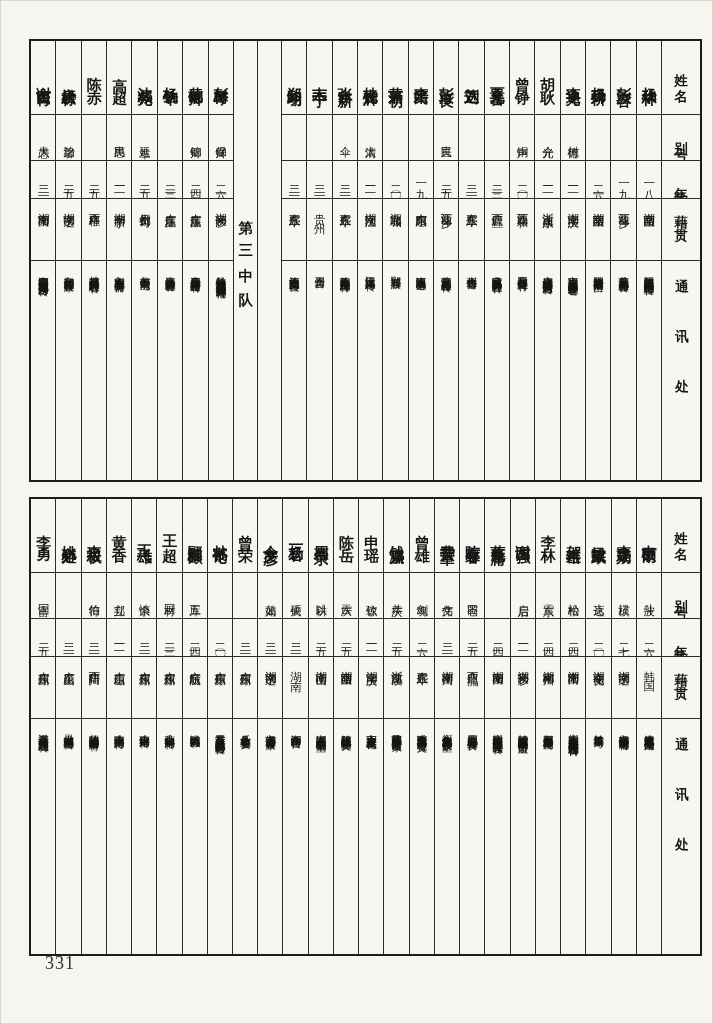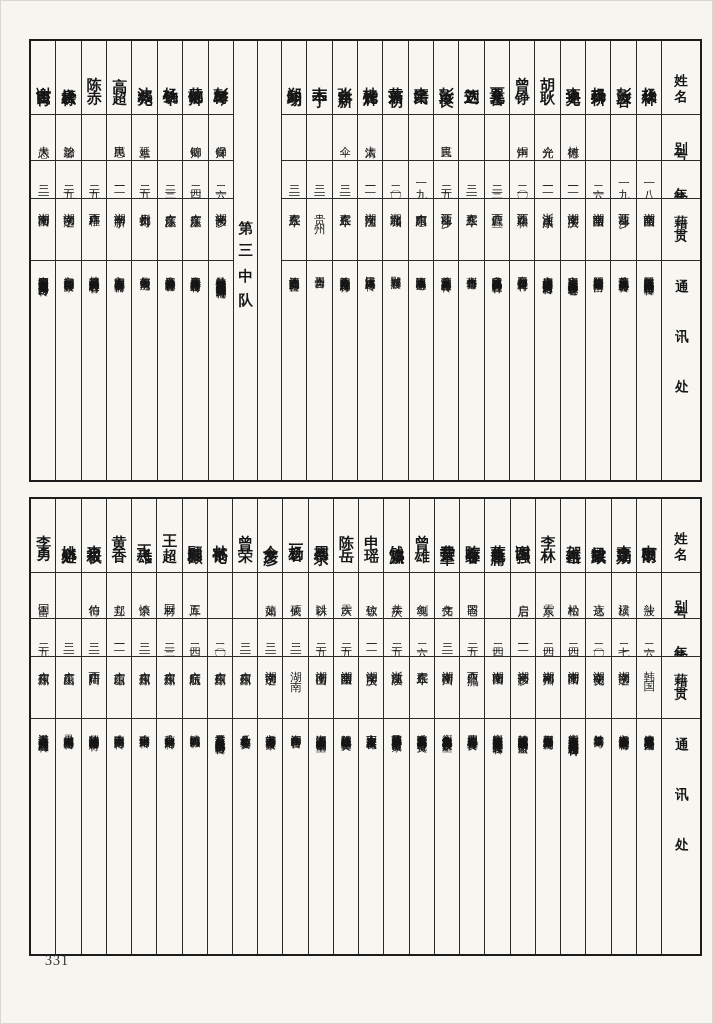--- a/index.html
+++ b/index.html
@@ -44,21 +44,21 @@
   .vt.h1 { letter-spacing:8px; }
   .vt.h2 { letter-spacing:4px; }
   .vt.h3 { letter-spacing:14px; }
   .vt.h4 { letter-spacing:50px; }
   .section-label {
     font-size:14.5px; font-weight:bold; letter-spacing:24px;
     writing-mode:vertical-rl; text-orientation:upright; margin-top:-10px;
   }
   .page-number {
     position:absolute; left:44px; top:952px;
-    font-size:14px; color:#2e2e2e; letter-spacing:1px;
+    font-size:18px; color:#2e2e2e; letter-spacing:1px;
   }
 </style>
 </head>
 <body>
 
 <div class="page">
   <div class="sheet" id="table-top">
       <div class="col header-col">
         <div class="cell hcell r-name">
           <span class="vt h0">姓名</span>

